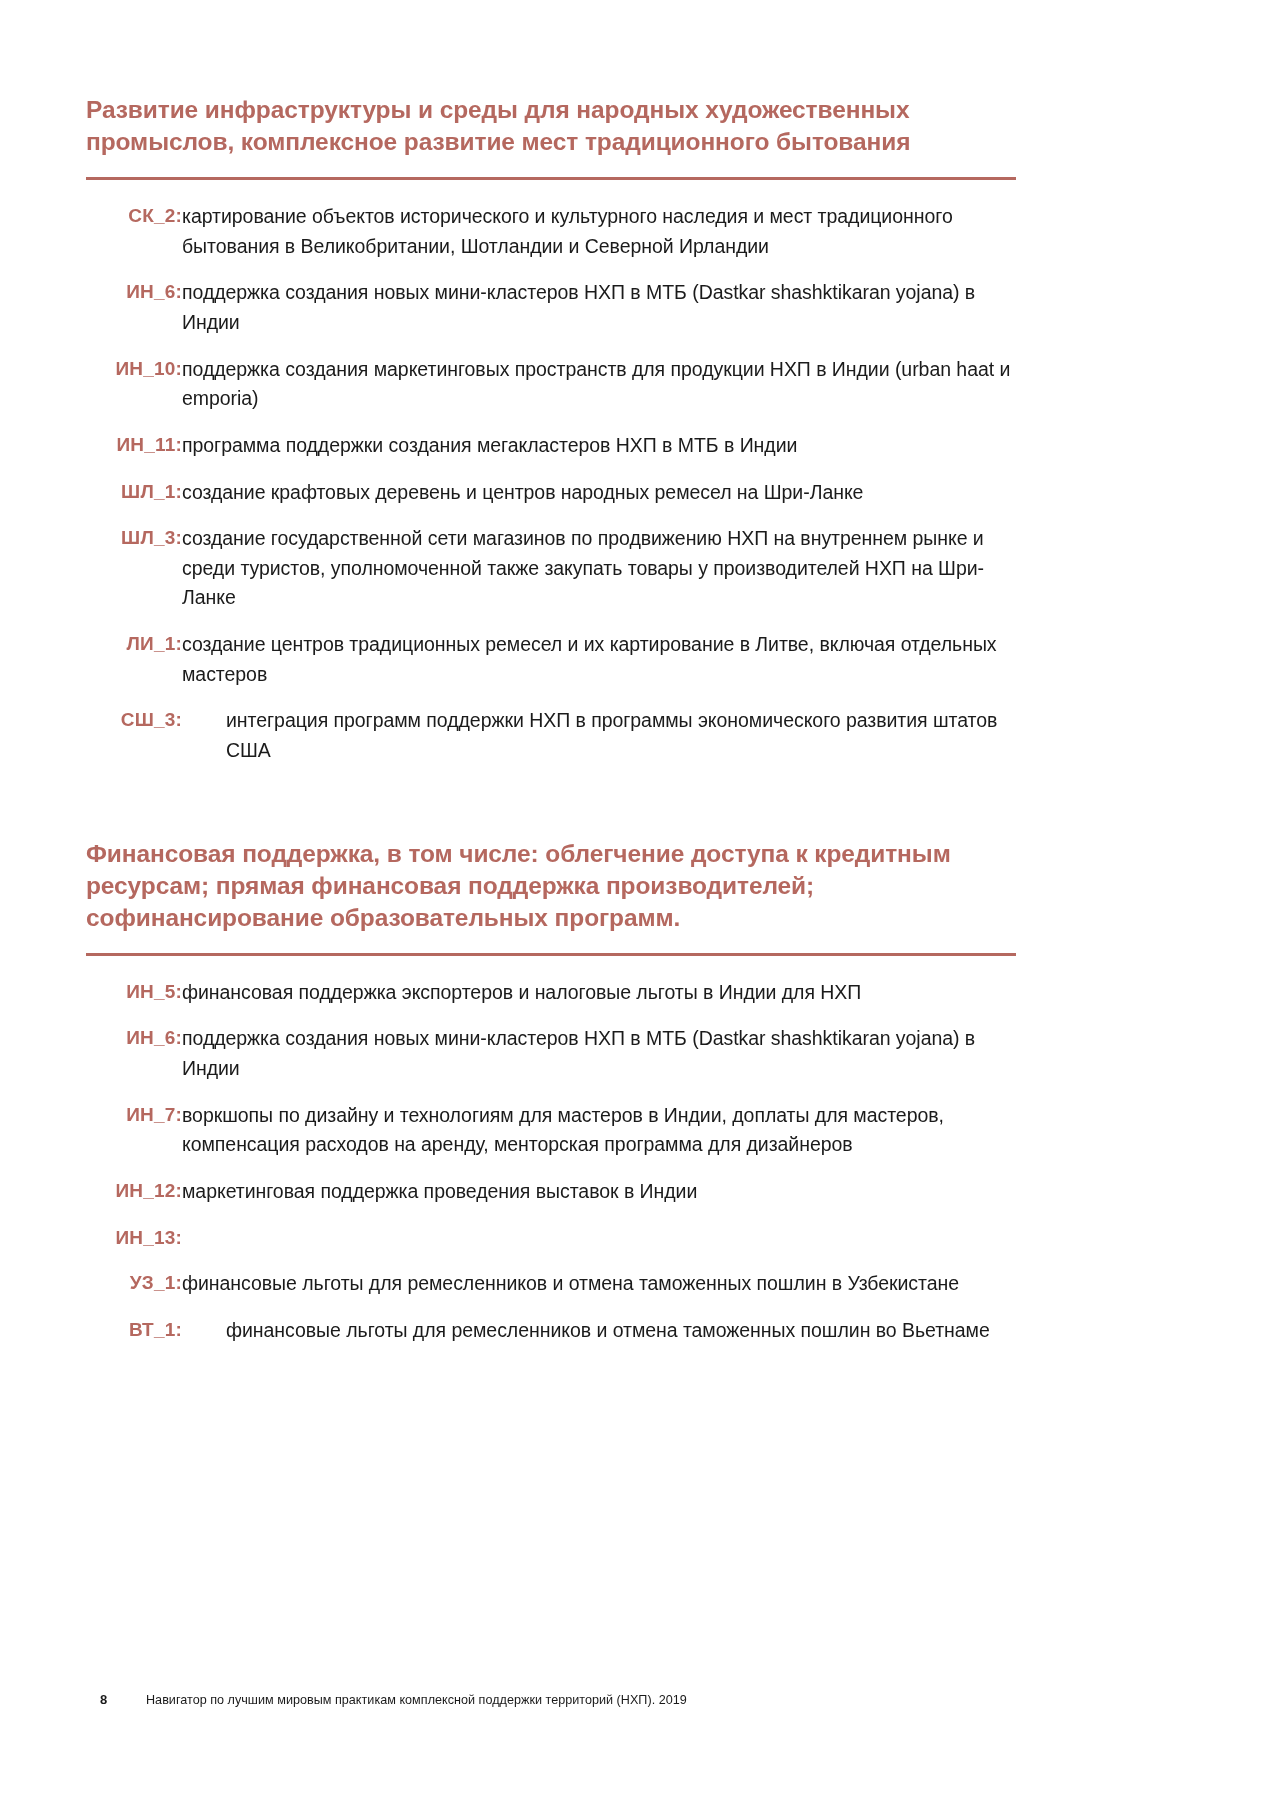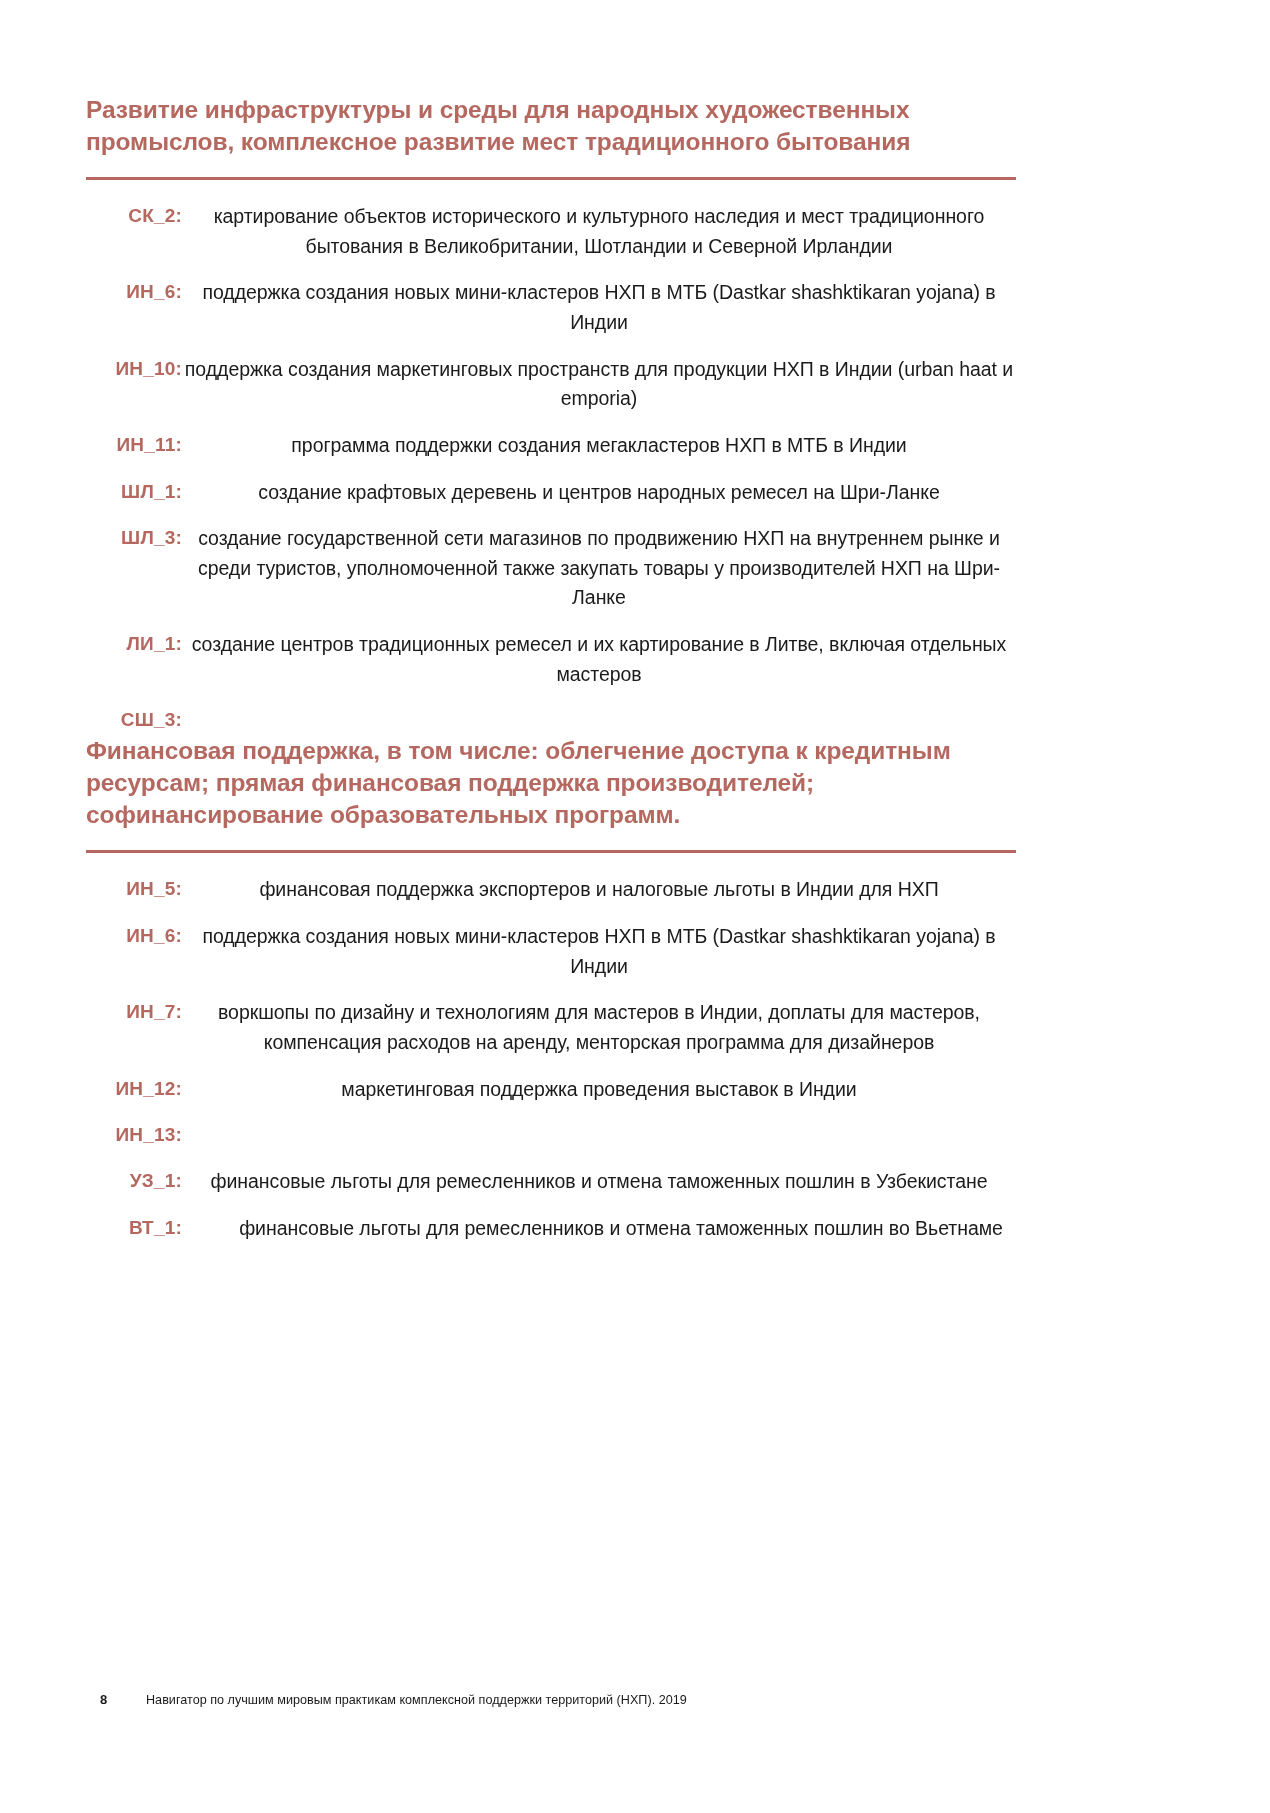--- a/index.html
+++ b/index.html
@@ -29,20 +29,21 @@
     left: 86px;
     top: 94px;
     width: 930px;
   }
 
   
   .section {
     margin: 0;
   }
   .section + .section {
+    margin-top: 72px;
   }
 
   .section-heading {
     color: #b5685f;
     font-size: 24.5px;
     font-weight: bold;
     line-height: 1.31;
     letter-spacing: -0.1px;
     margin: 0;
     padding: 0;
@@ -79,21 +80,21 @@
     white-space: nowrap;
     text-align: right;
   }
 
   .entry-text {
     flex: 1 1 auto;
     font-size: 19.5px;
     line-height: 1.52;
     color: #1b1b1b;
     letter-spacing: -0.05px;
-    text-align: center;
+    text-align: left;
   }
 
   
   .footer {
     position: absolute;
     left: 100px;
     bottom: 106px;
     width: 930px;
     display: flex;
     align-items: baseline;
@@ -154,20 +155,21 @@
           <div class="entry-text">создание государственной сети магазинов по продвижению НХП на внутреннем рынке и среди туристов, уполномоченной также закупать товары у производителей НХП на Шри-Ланке</div>
         </div>
 
         <div class="entry">
           <div class="entry-code">ЛИ_1:</div>
           <div class="entry-text">создание центров традиционных ремесел и их картирование в Литве, включая отдельных мастеров</div>
         </div>
 
         <div class="entry">
           <div class="entry-code">СШ_3:</div>
+          <div class="entry-text">интеграция программ поддержки НХП в программы экономического развития штатов США</div>
         </div>
 
       </div>
     </div>
 
     <div class="section">
       <h2 class="section-heading">Финансовая поддержка, в том числе: облегчение доступа к кредитным ресурсам; прямая финансовая поддержка производителей; софинансирование образовательных программ.</h2>
       <hr class="section-rule">
       <div class="entries">
 

